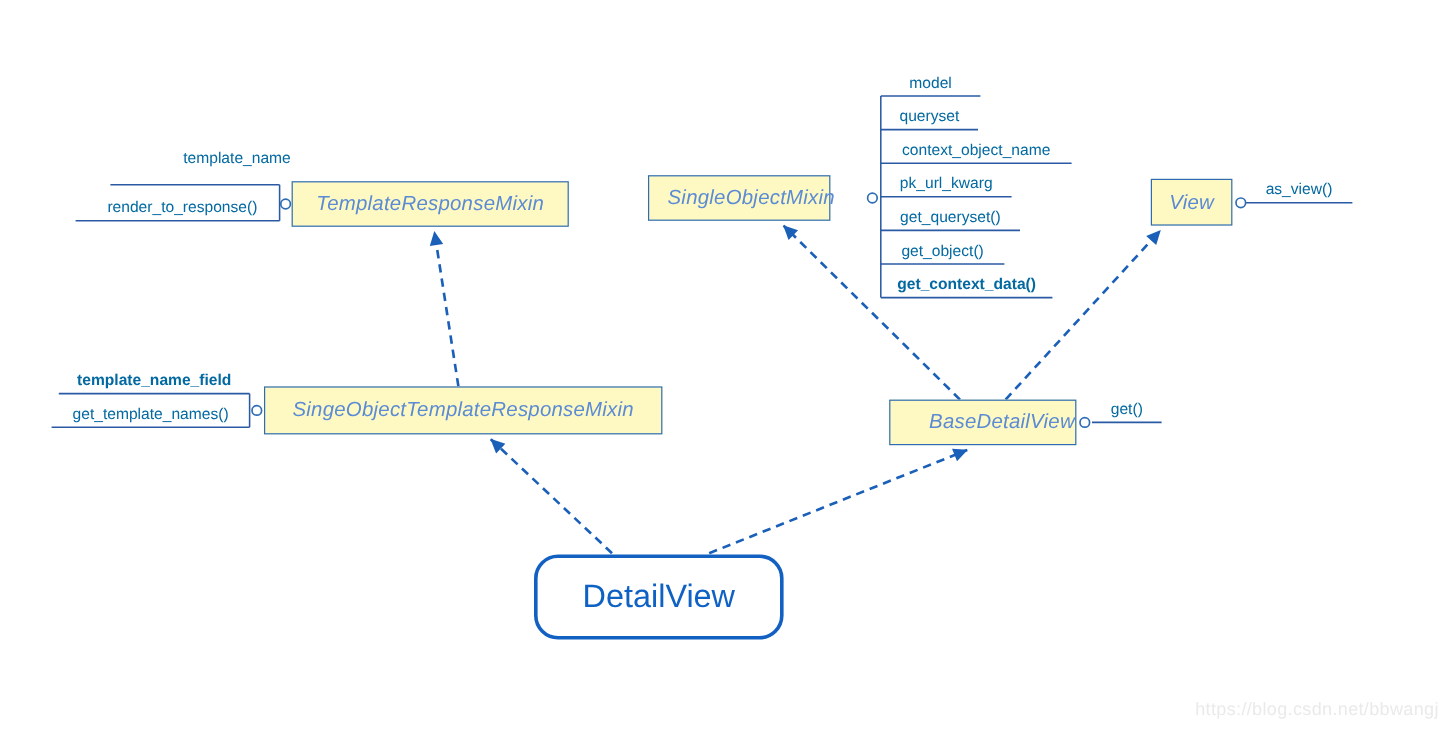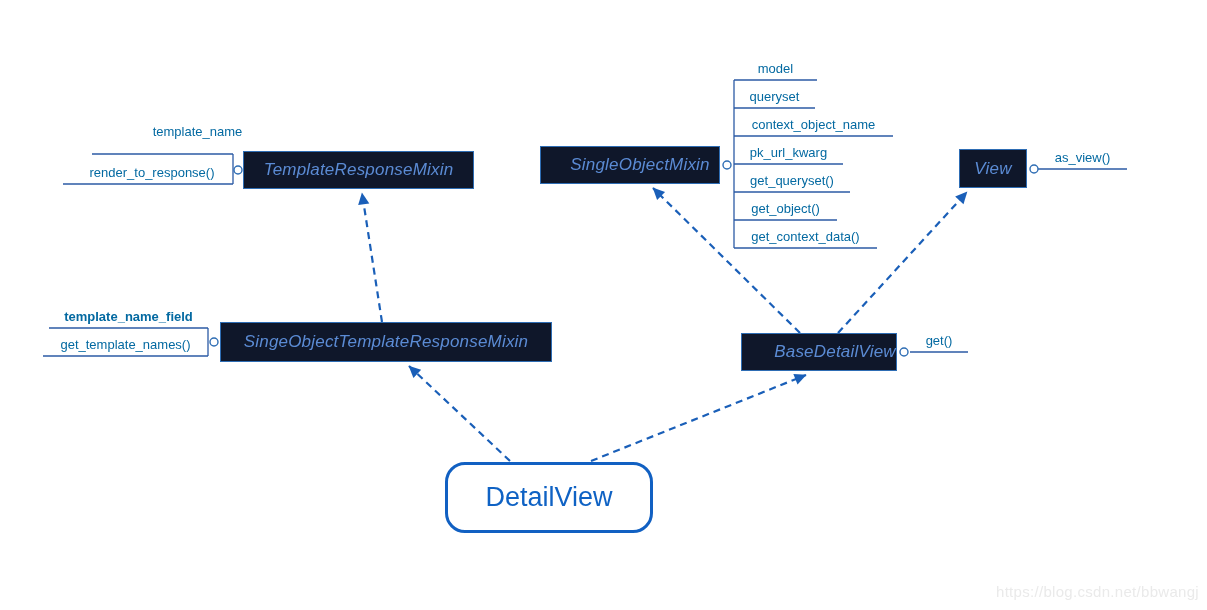--- a/index.html
+++ b/index.html
@@ -7,21 +7,21 @@
     position:relative;
     width:1207px;height:610px;
     background:#ffffff;
     overflow:hidden;
     font-family:"Liberation Sans","DejaVu Sans",sans-serif;
   }
   #edge-layer{position:absolute;left:0;top:0;width:1207px;height:610px;}
   .class-box{
     position:absolute;
     box-sizing:border-box;
-    background:#0f172a;
+    background:#fef9c3;
     border:1.5px solid #2e6db4;
     display:flex;align-items:center;justify-content:center;
     font-style:italic;
     font-size:17px;
     color:#5b8bd4;
     letter-spacing:0.2px;
     white-space:nowrap;
   }
   .main-box{
     position:absolute;
@@ -91,27 +91,27 @@
 <div class="member-label" style="left: 162.5px; top: 124px; margin-left: 35px;">template_name</div>
     <div class="member-label" style="left: 136px; top: 165px; margin-left: 16px;">render_to_response()</div>
     <div class="member-label" style="left: 128.5px; top: 309px; font-weight: bold;">template_name_field</div>
     <div class="member-label" style="left: 125.5px; top: 337px;">get_template_names()</div>
     <div class="member-label" style="left: 775.5px; top: 61px;">model</div>
     <div class="member-label" style="left: 774.5px; top: 89px;">queryset</div>
     <div class="member-label" style="left: 813.5px; top: 117px;">context_object_name</div>
     <div class="member-label" style="left: 788.5px; top: 145px; text-align: right;">pk_url_kwarg</div>
     <div class="member-label" style="left: 792px; top: 173px;">get_queryset()</div>
     <div class="member-label" style="left: 785.5px; top: 201px;">get_object()</div>
-    <div class="member-label" style="left: 805.5px; top: 229px;">get_context_data()</div>
+    <div class="member-label" style="left: 805.5px; top: 229px; font-weight: bold;">get_context_data()</div>
     <div class="member-label" style="left: 1082.5px; top: 150px;">as_view()</div>
     <div class="member-label" style="left: 939px; top: 333px;">get()</div>
     <div class="class-box" style="left: 243px; top: 151px; width: 231px; height: 38px;">
       <span>TemplateResponseMixin</span>
     </div>
-    <div class="class-box" style="left: 540px; top: 146px; width: 180px; height: 38px; padding-left: 20px;">
+    <div class="class-box" style="left: 540px; top: 146px; width: 152px; height: 38px; padding-left: 20px;">
       <span>SingleObjectMixin</span>
     </div>
     <div class="class-box" style="left: 959px; top: 149px; width: 68px; height: 39px;">
       <span>View</span>
     </div>
     <div class="class-box" style="left: 220px; top: 322px; width: 332px; height: 40px;">
       <span>SingeObjectTemplateResponseMixin</span>
     </div>
     <div class="class-box" style="left: 741px; top: 333px; width: 156px; height: 38px; padding-left: 32px;">
       <span>BaseDetailView</span>

